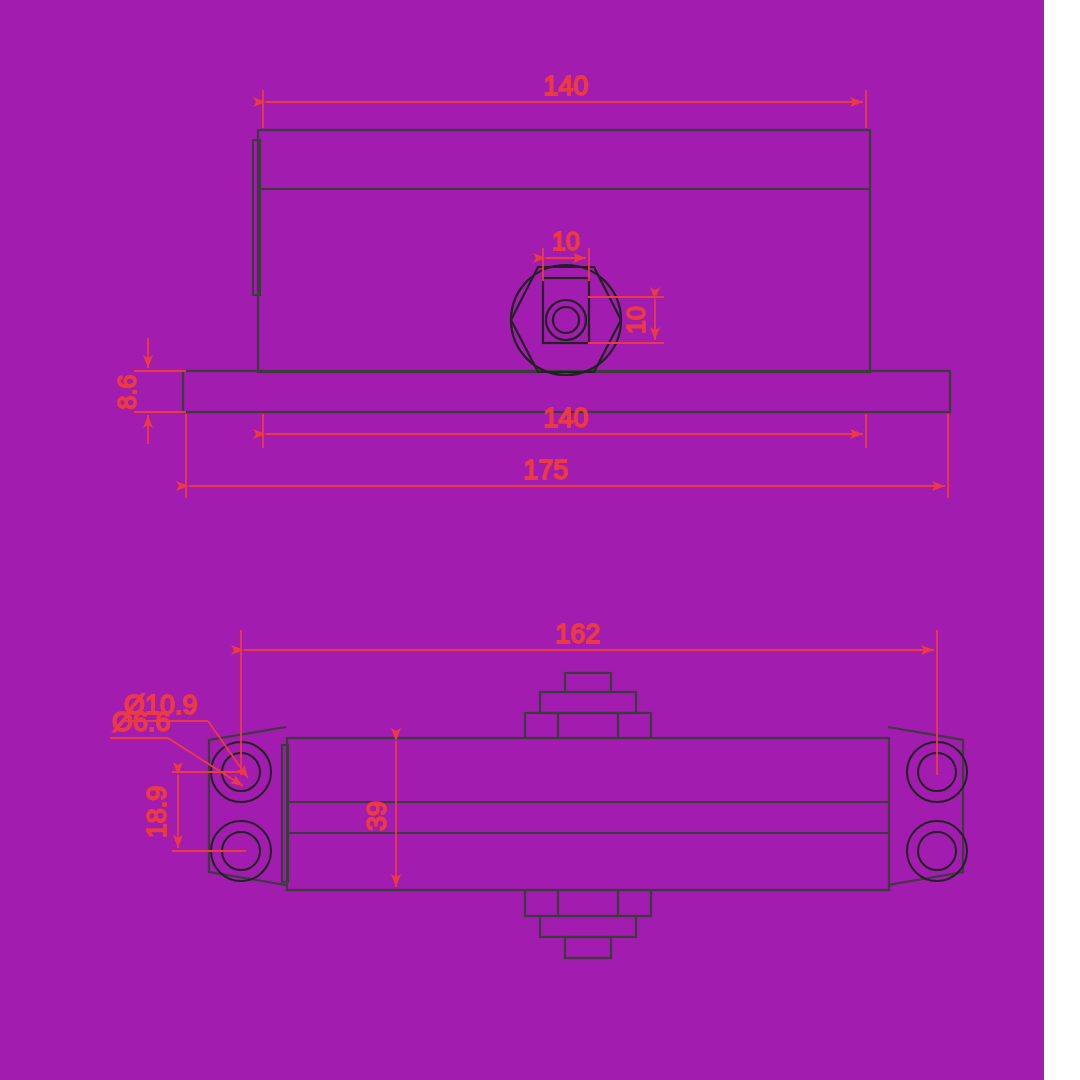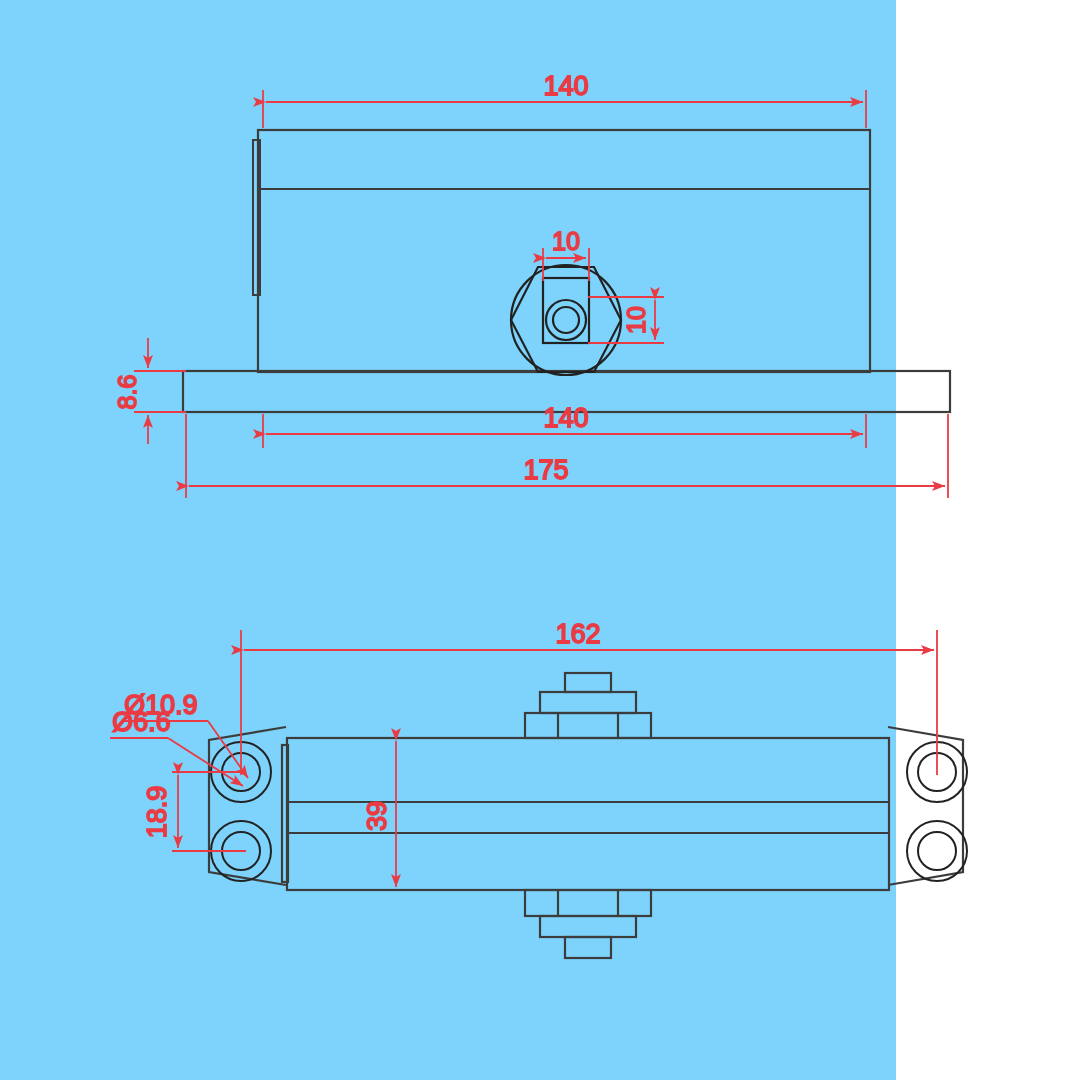--- a/index.html
+++ b/index.html
@@ -2,21 +2,21 @@
 <html><head>
 <meta charset="utf-8">
 <title>Door Closer Technical Drawing</title>
 <style>
   html,body{margin:0;padding:0;background:#ffffff;}
   body{
     width:1080px;height:1080px;
     font-family:"Liberation Sans", sans-serif;
     overflow:hidden;
   }
-  #drawing-root{position:relative;width:896px;height:1080px;background:#7dd3fc;}
+  #drawing-root{position:relative;width:1044px;height:1080px;background:#a21caf;}
   svg.cad{display:block;width:1080px;height:1080px;}
   text{font-family:"Liberation Sans", sans-serif;}
 </style>
 </head>
 <body>
 
 <div id="drawing-root">
 <svg class="cad" viewBox="0 0 1080 1080" xmlns="http://www.w3.org/2000/svg">
 
   <defs>

